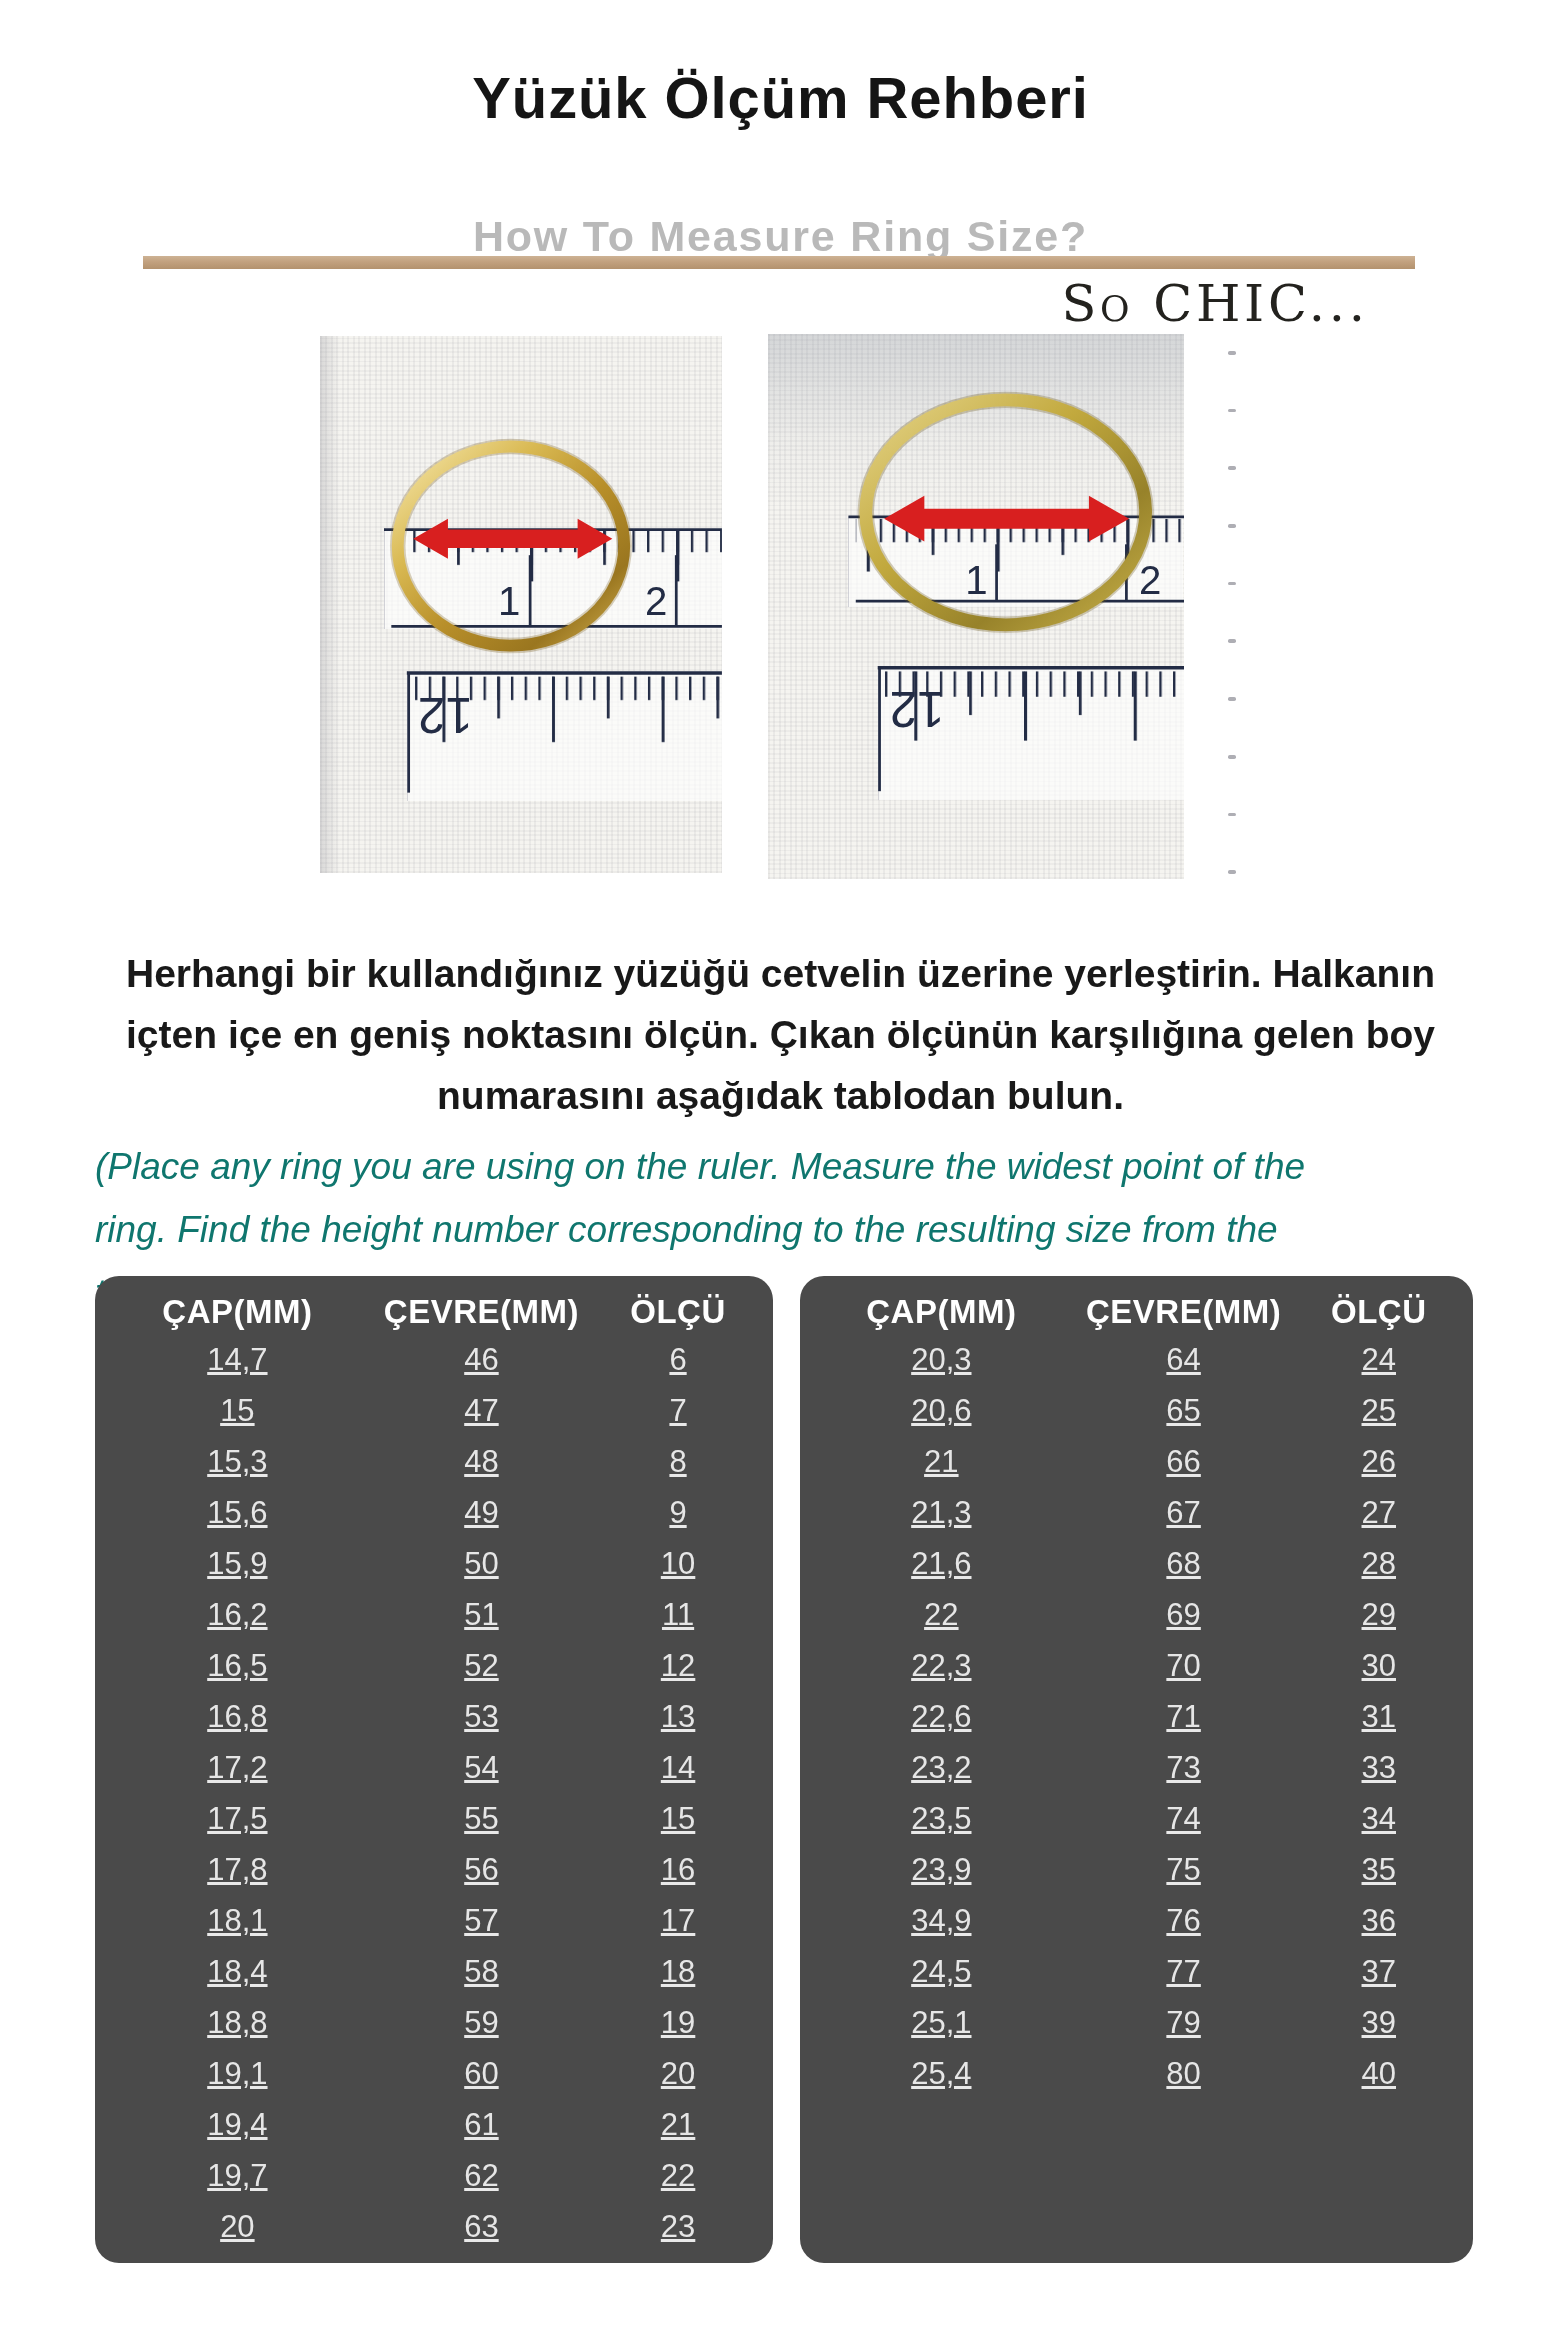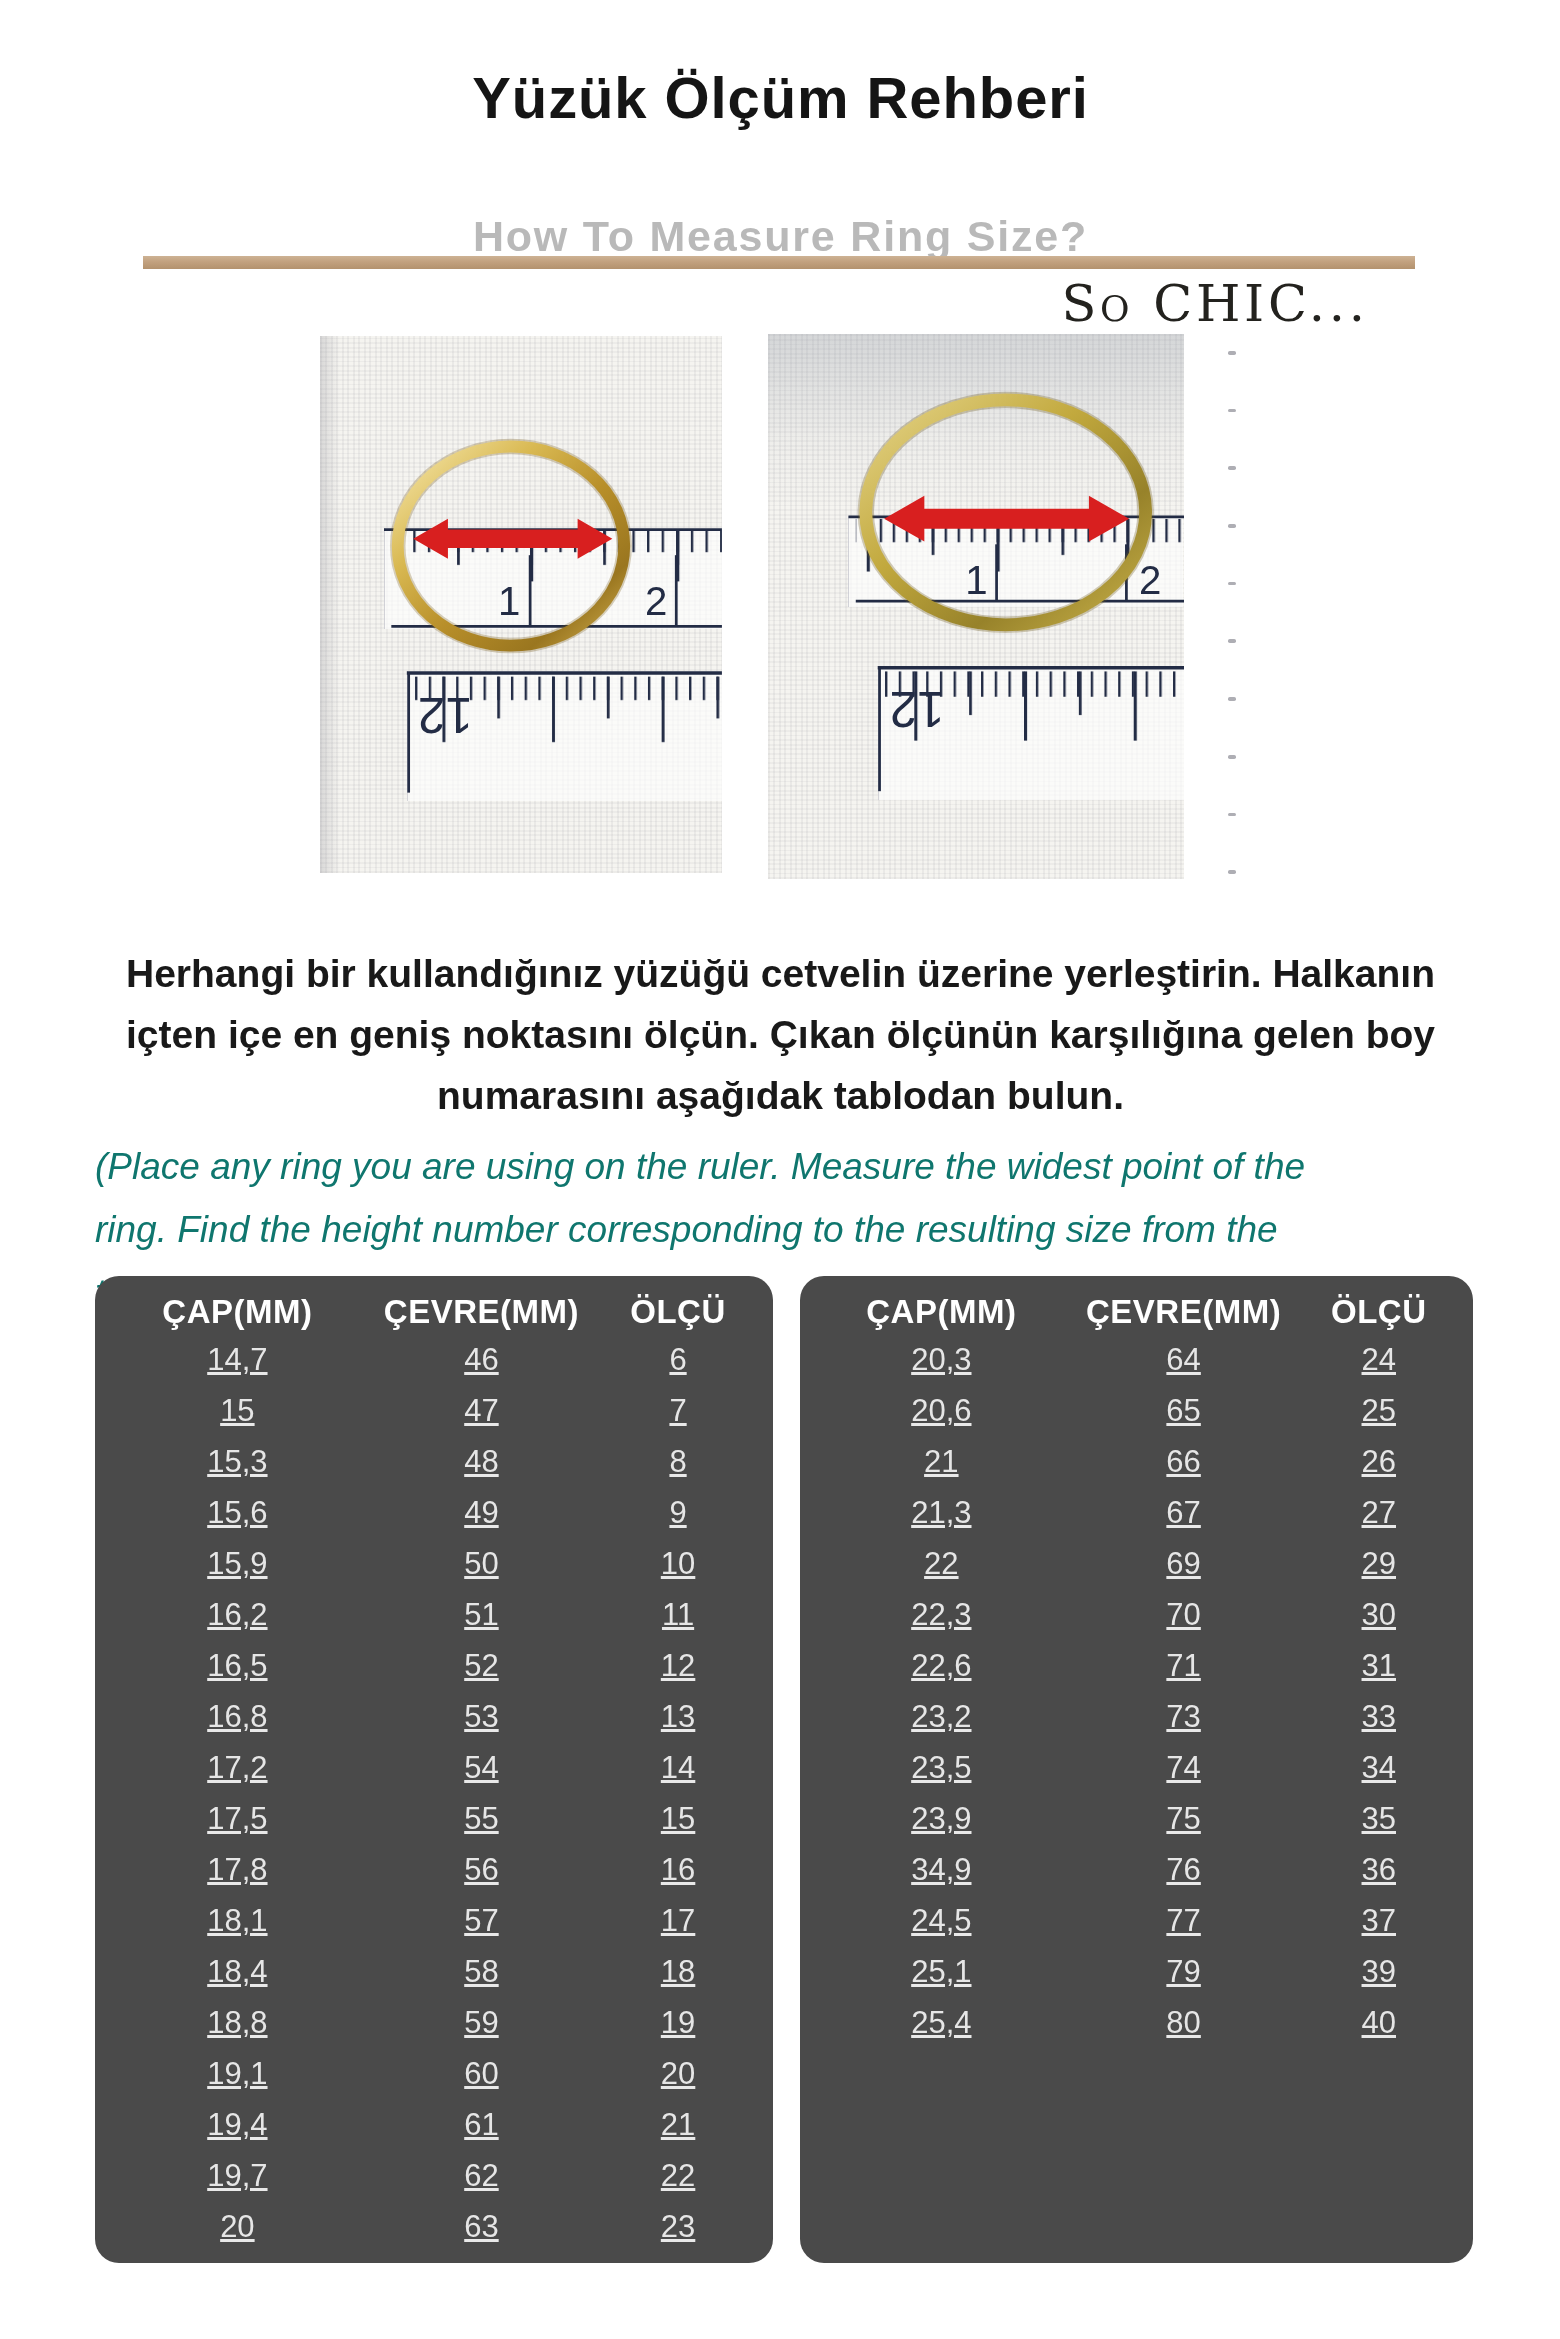--- a/index.html
+++ b/index.html
@@ -370,20 +370,25 @@
         <span>66</span>
         <span>26</span>
       </div>
 
       <div class="t-row">
         <span>21,3</span>
         <span>67</span>
         <span>27</span>
       </div>
 
+      <div class="t-row">
+        <span>21,6</span>
+        <span>68</span>
+        <span>28</span>
+      </div>
 
       <div class="t-row">
         <span>22</span>
         <span>69</span>
         <span>29</span>
       </div>
 
       <div class="t-row">
         <span>22,3</span>
         <span>70</span>

